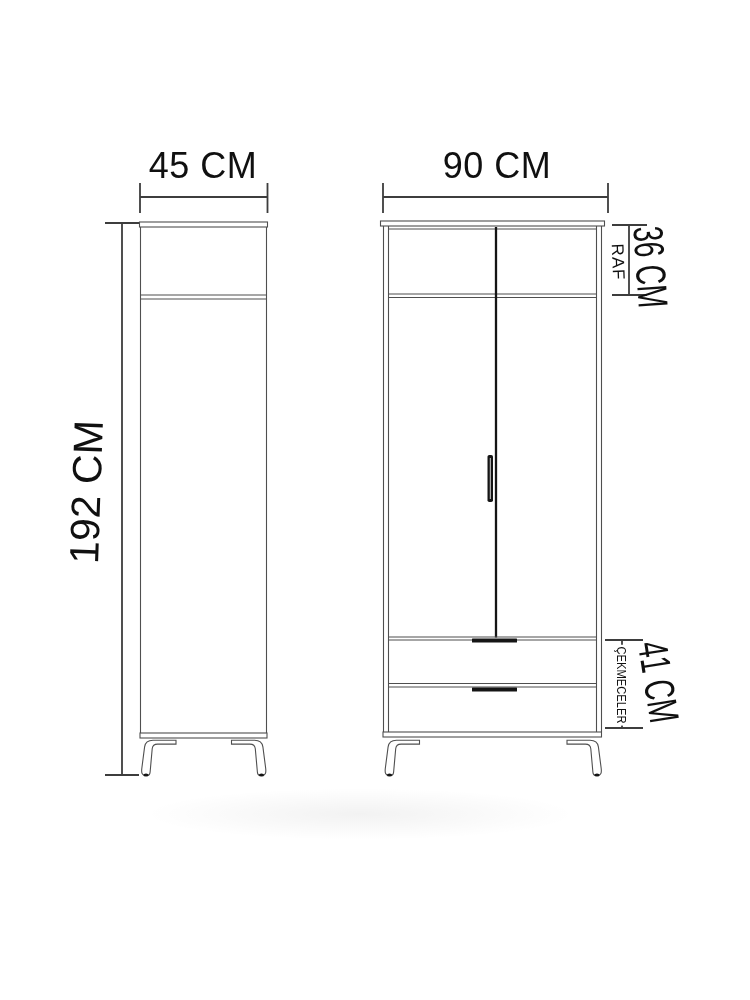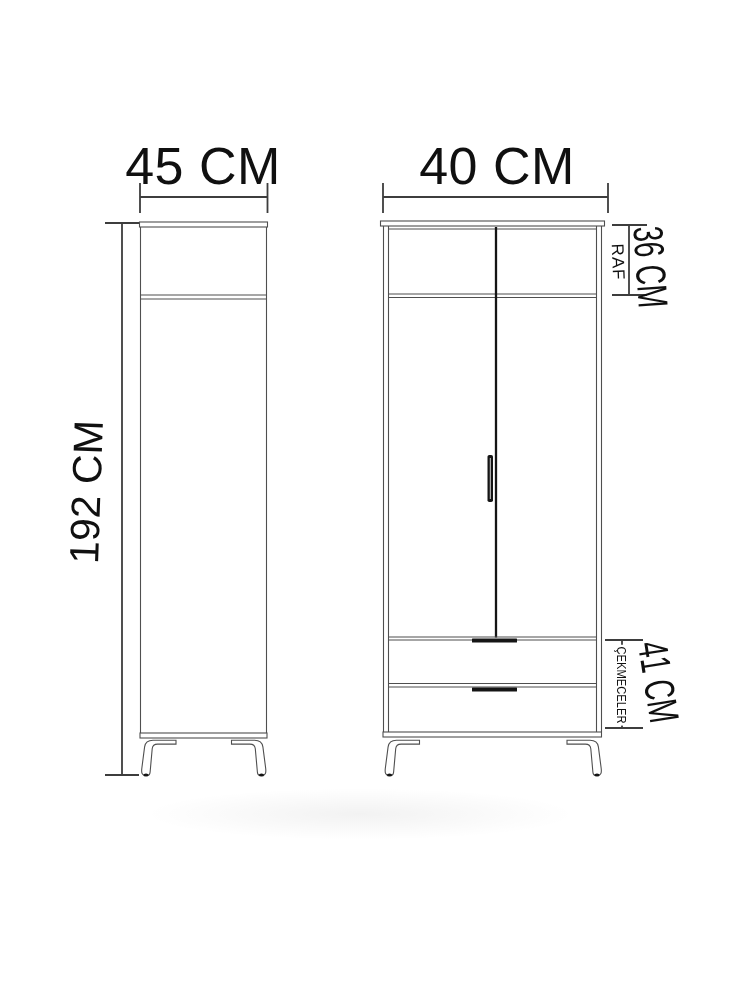--- a/index.html
+++ b/index.html
@@ -11,21 +11,21 @@
   .drawing-svg{position:absolute;left:0;top:0;}
   .cab{stroke:var(--line,#4f4f4f);stroke-width:1.1;fill:none;}
   .cab-fill{stroke:var(--line,#4f4f4f);stroke-width:1.1;fill:#ffffff;}
   .dim{stroke:var(--dim,#3d3d3d);stroke-width:1.8;fill:none;}
   .dark{fill:var(--dark,#151515);stroke:none;}
   .divider{stroke:var(--dark,#151515);stroke-width:2.3;fill:none;}
   .lbl{
     position:absolute;white-space:nowrap;color:var(--text,#101010);
     transform:translate(-50%,-50%);line-height:1;z-index:3;
   }
-  .lbl-h{font-size:52px;letter-spacing:0.5px;}
+  .lbl-h{font-size:36px;letter-spacing:0.5px;}
   .lbl-192{font-size:41px;transform:translate(-50%,-50%) rotate(-88deg);}
   .lbl-36{font-size:42px;transform:translate(-50%,-50%) rotate(86deg) scaleX(0.66);}
   .lbl-41{font-size:42px;transform:translate(-50%,-50%) rotate(81deg) scaleX(0.66);}
   .lbl-raf{font-size:17px;letter-spacing:1px;transform:translate(-50%,-50%) rotate(88deg);}
   .lbl-cek{font-size:13px;background:#ffffff;padding:0 2px;
     transform:translate(-50%,-50%) rotate(90deg) scaleX(0.86);}
   .floor-shadow{
     position:absolute;left:60px;top:778px;width:600px;height:72px;z-index:1;
     background:radial-gradient(ellipse 50% 50% at 50% 50%, rgba(0,0,0,0.05), rgba(0,0,0,0) 72%);
   }
@@ -85,20 +85,20 @@
     <g>
       <path class="dim" d="M140,197 H267.5 M140,183 V213 M267.5,183 V213"></path>
       <path class="dim" d="M383,197 H608 M383,183 V213 M608,183 V213"></path>
       <path class="dim" d="M122,223 V775 M105,223 H139 M105,775 H139"></path>
       <path class="dim" d="M629,225 V295 M612,225 H647 M612,295 H647"></path>
       <path class="dim" d="M622,640 V728 M605,640 H643 M605,728 H643"></path>
     </g>
   </svg>
 
   <div class="lbl lbl-h" style="left:203px;top:166px;">45 CM</div>
-  <div class="lbl lbl-h" style="left:497px;top:166px;">40 CM</div>
+  <div class="lbl lbl-h" style="left:497px;top:166px;">90 CM</div>
   <div class="lbl lbl-192" style="left:87px;top:492px;">192 CM</div>
   <div class="lbl lbl-raf" style="left:618px;top:262px;">RAF</div>
   <div class="lbl lbl-36" style="left:650px;top:267px;">36 CM</div>
   <div class="lbl lbl-cek" style="left:621px;top:685px;">ÇEKMECELER</div>
   <div class="lbl lbl-41" style="left:658px;top:682px;">41 CM</div>
 
 </div>
 
 </body></html>

